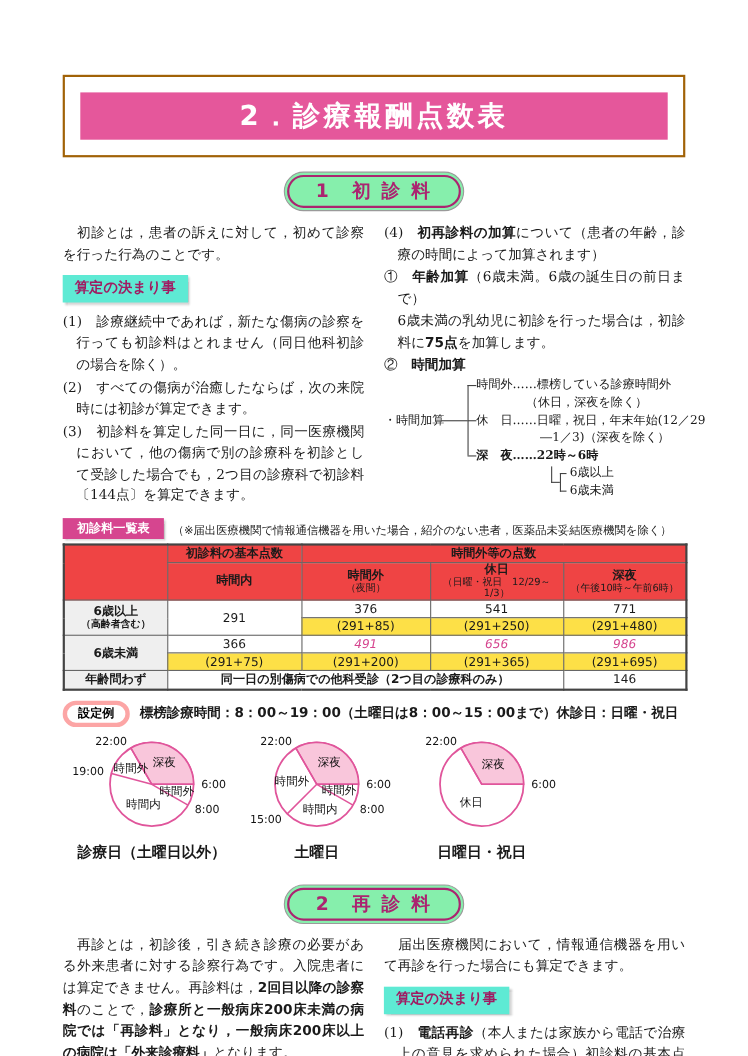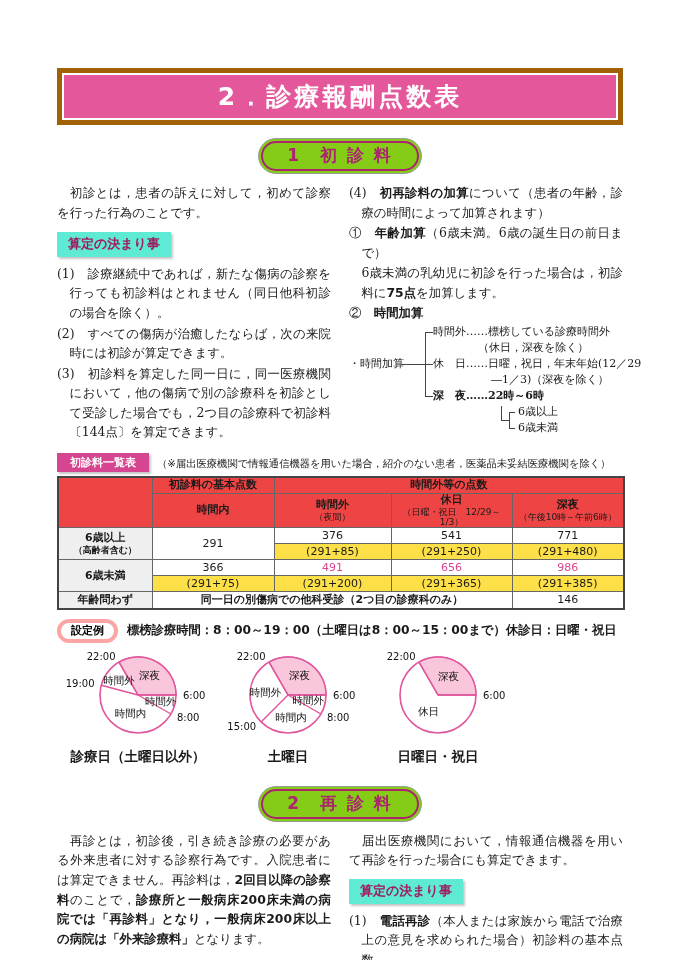--- a/index.html
+++ b/index.html
@@ -1,26 +1,26 @@
 <!DOCTYPE html>
 <html lang="ja"><head>
 <meta charset="utf-8">
 <style>
   html,body{margin:0;padding:0;background:#fff;}
   .page{position:relative;width:680px;height:960px;margin:0 auto;background:#fff;
         box-sizing:border-box;padding:68px 57px 0;overflow:hidden;
         font-family:"DejaVu Serif",serif;color:#1a1a1a;}
   
-  .banner{border:5px solid #a16207;padding:2px;background:#fff;margin-bottom:0;}
+  .banner{border:2px solid #a16207;padding:14px;background:#fff;margin-bottom:0;}
   .banner-in{background:#e5579b;color:#fff;text-align:center;
              font-family:"DejaVu Sans",sans-serif;font-weight:bold;font-size:25px;
              letter-spacing:3px;padding:5px 0;}
   
   .hwrap{display:flex;justify-content:center;margin:13px 0 9px;}
-  .hbox{border:1px solid #9a9a9a;border-radius:20px;padding:2px;background:#84cc16;text-align:right;}
+  .hbox{border:1px solid #9a9a9a;border-radius:20px;padding:2px;background:#86efac;text-align:right;}
   .hbox-in{border:2px solid #ab2470;border-radius:16px;padding:1px 24px 2px;
            color:#ab2470;font-weight:bold;font-size:17px;letter-spacing:2px;
            font-family:"DejaVu Sans",sans-serif;}
   
   .cols{display:flex;gap:18px;}
   .col{flex:1;font-size:12.4px;line-height:1.58;text-align:justify;}
   .hang{padding-left:1em;text-indent:-1em;margin:0 0 1px;}
   .ind{padding-left:1em;margin:0;}
   .b{font-weight:bold;font-family:"DejaVu Sans",sans-serif;}
   
@@ -39,21 +39,21 @@
   .tblrow{display:flex;align-items:flex-end;gap:8px;margin:10px 0 4px;}
   .tnote{font-family:"DejaVu Sans",sans-serif;font-size:10.3px;padding-bottom:1px;}
   table.fee{border-collapse:collapse;table-layout:fixed;width:566px;
             font-family:"DejaVu Sans",sans-serif;font-size:11px;border:2px solid #444;}
   table.fee td{border:1px solid #666;text-align:center;padding:0 2px;height:15px;line-height:1.15;}
   table.fee .hd{background:#ef4444;font-weight:bold;}
   table.fee .lab{background:#efefef;font-weight:bold;}
   table.fee .sub2{font-size:9px;font-weight:bold;}
   table.fee .subn{font-size:9px;font-weight:normal;}
   table.fee .pinkbg{background:#fde047;}
-  table.fee .ptxt{color:#d6458f;}
+  table.fee .ptxt{color:#d6458f;font-style:italic;}
   table.fee .spanc{font-weight:600;}
   
   .exrow{display:flex;align-items:center;gap:9px;margin:9px 0 2px;}
   .expill{border:4px solid #fca5a5;color:#000000;border-radius:12px;padding:0 10px 1px;
           font-family:"DejaVu Sans",sans-serif;font-weight:bold;font-size:11px;}
   .extxt{font-family:"DejaVu Sans",sans-serif;font-weight:bold;font-size:12.3px;}
   
   .pies{display:flex;margin:2px 0 0 6px;}
   .pie{width:150px;text-align:center;}
   .pie svg{display:block;}
@@ -167,21 +167,21 @@
         <td class="lab" rowspan="2">6歳未満</td>
         <td>366</td>
         <td class="ptxt">491</td>
         <td class="ptxt">656</td>
         <td class="ptxt">986</td>
       </tr>
       <tr>
         <td class="pinkbg">(291+75)</td>
         <td class="pinkbg">(291+200)</td>
         <td class="pinkbg">(291+365)</td>
-        <td class="pinkbg">(291+385)</td>
+        <td class="pinkbg">(291+695)</td>
       </tr>
       <tr style="height:17px;">
         <td class="lab">年齢問わず</td>
         <td colspan="3" class="spanc">同一日の別傷病での他科受診（2つ目の診療科のみ）</td>
         <td>146</td>
       </tr>
     </tbody>
   </table>
 
   <div class="exrow">

